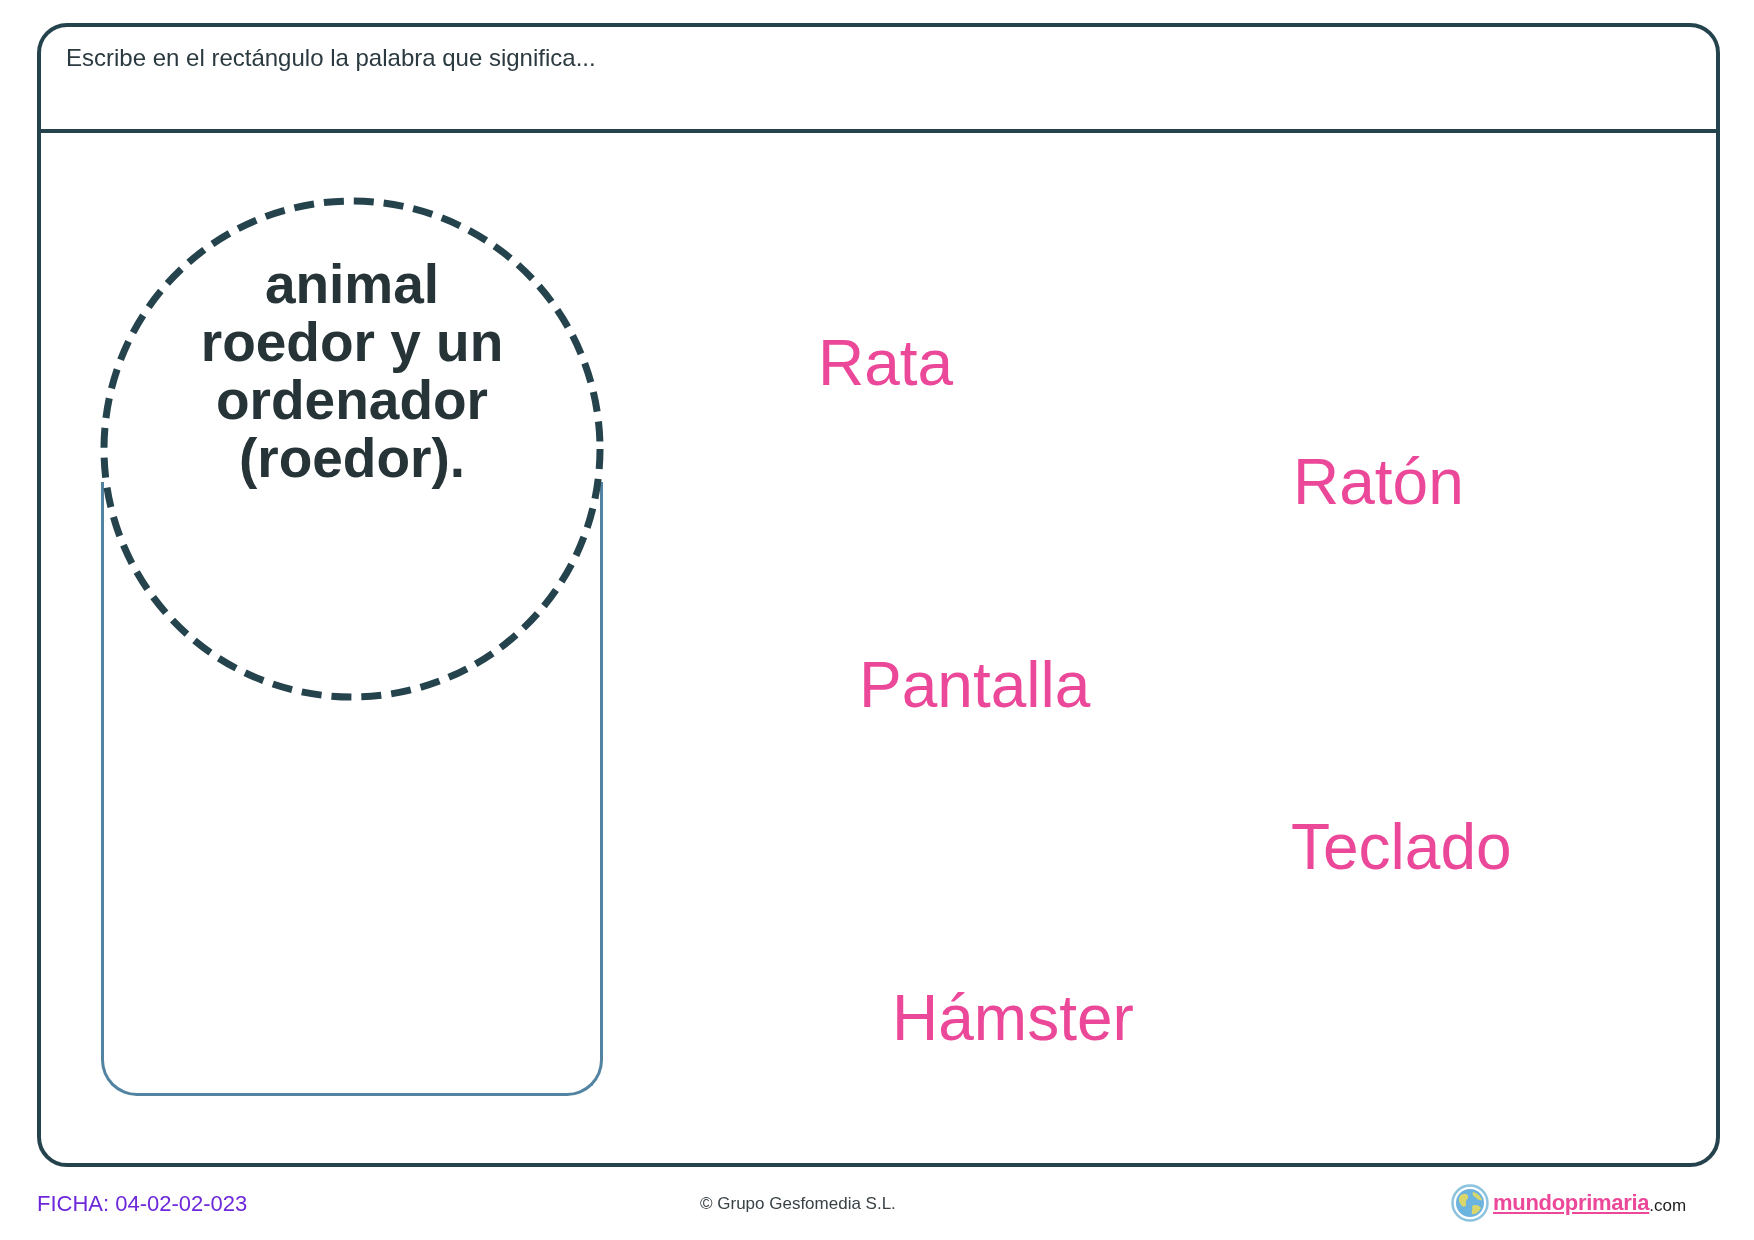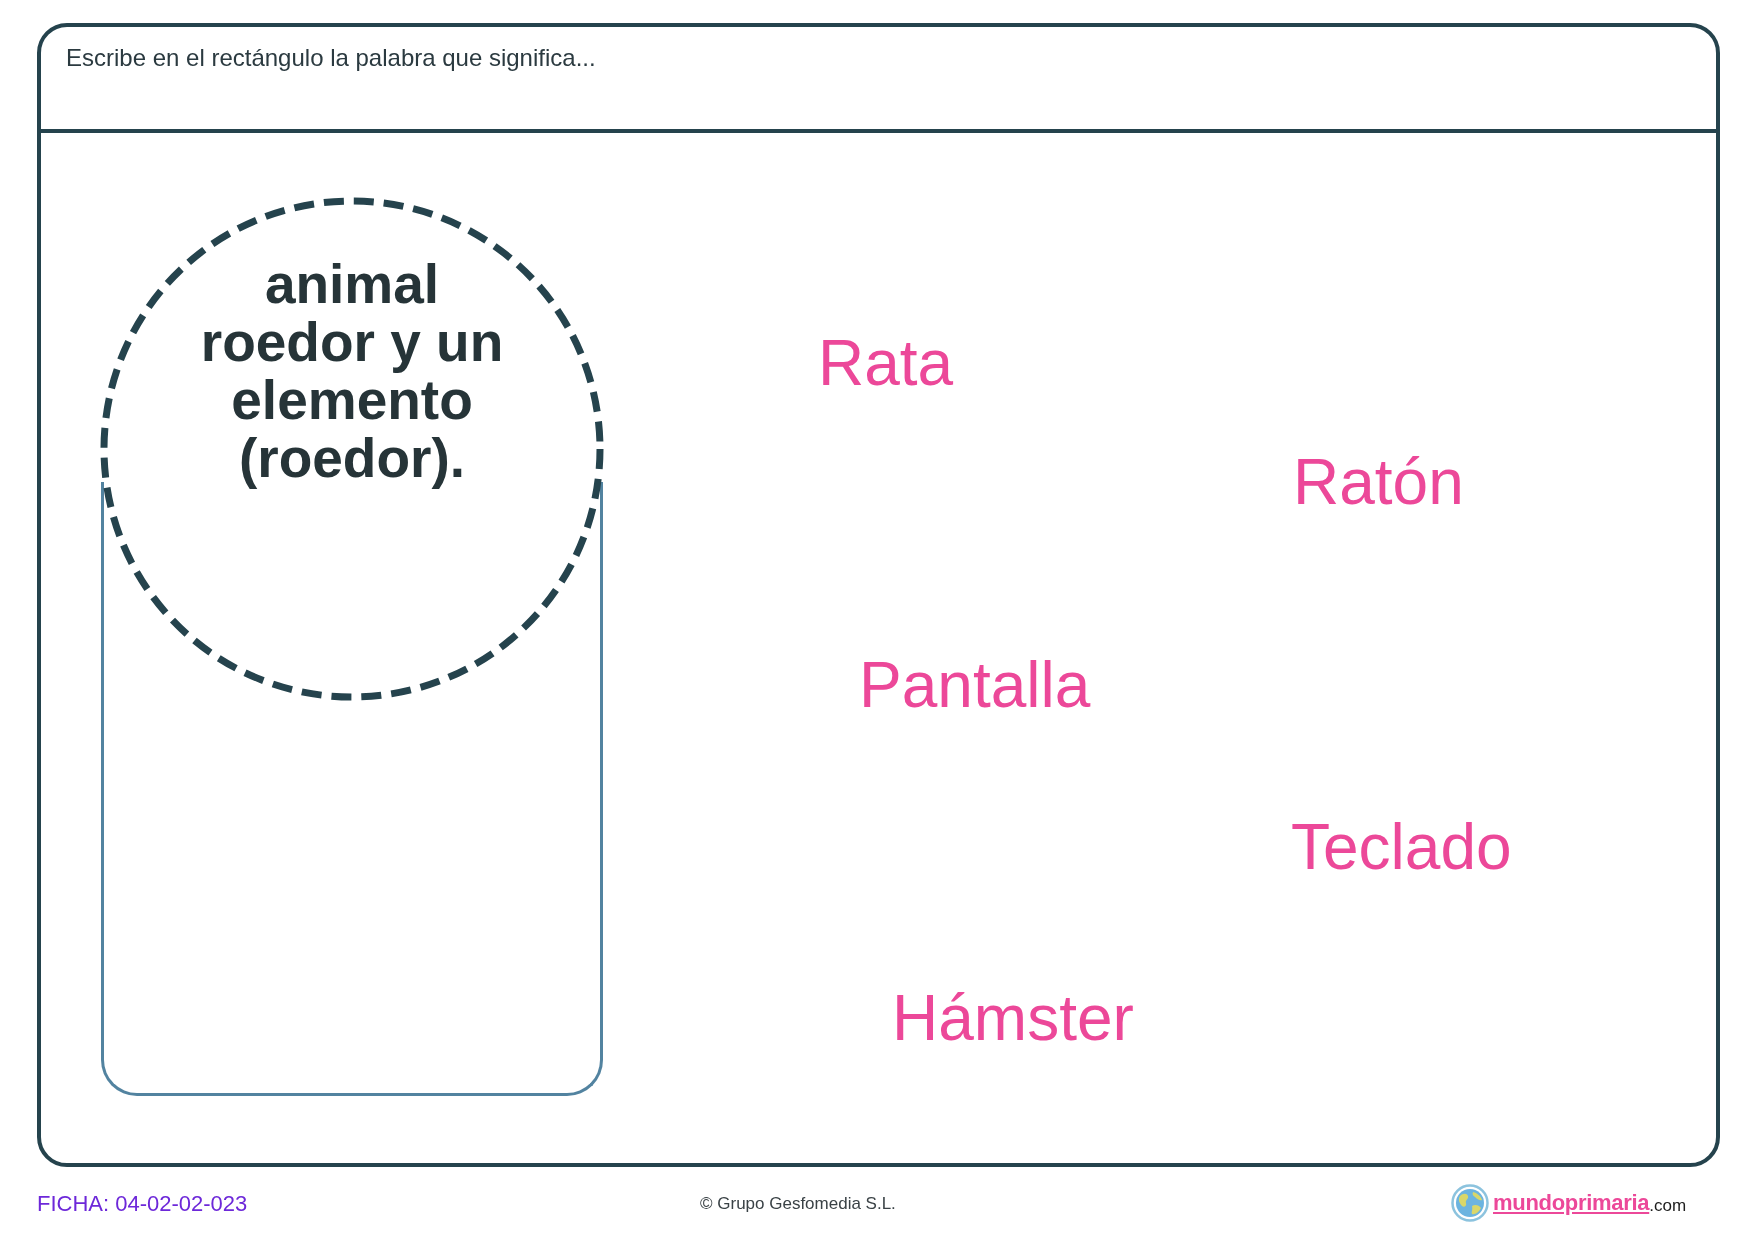--- a/index.html
+++ b/index.html
@@ -146,21 +146,21 @@
 
 <div class="clue-circle">
   <svg width="506" height="506" viewBox="0 0 506 506">
     <circle cx="253" cy="253" r="248" fill="#ffffff" stroke="#25434d" stroke-width="7" stroke-dasharray="20 10"></circle>
   </svg>
 </div>
 
 <div class="clue-text">
   <span>animal</span>
   <span>roedor y un</span>
-  <span>elemento</span>
+  <span>ordenador</span>
   <span>(roedor).</span>
 </div>
 
 <div class="option-word" style="left:818px; top:323px;">Rata</div>
 <div class="option-word" style="left:1293px; top:442px;">Ratón</div>
 <div class="option-word" style="left:859px; top:645px;">Pantalla</div>
 <div class="option-word" style="left:1291px; top:807px;">Teclado</div>
 <div class="option-word" style="left:892px; top:978px;">Hámster</div>
 
 <div class="footer-code">FICHA: 04-02-02-023</div>

